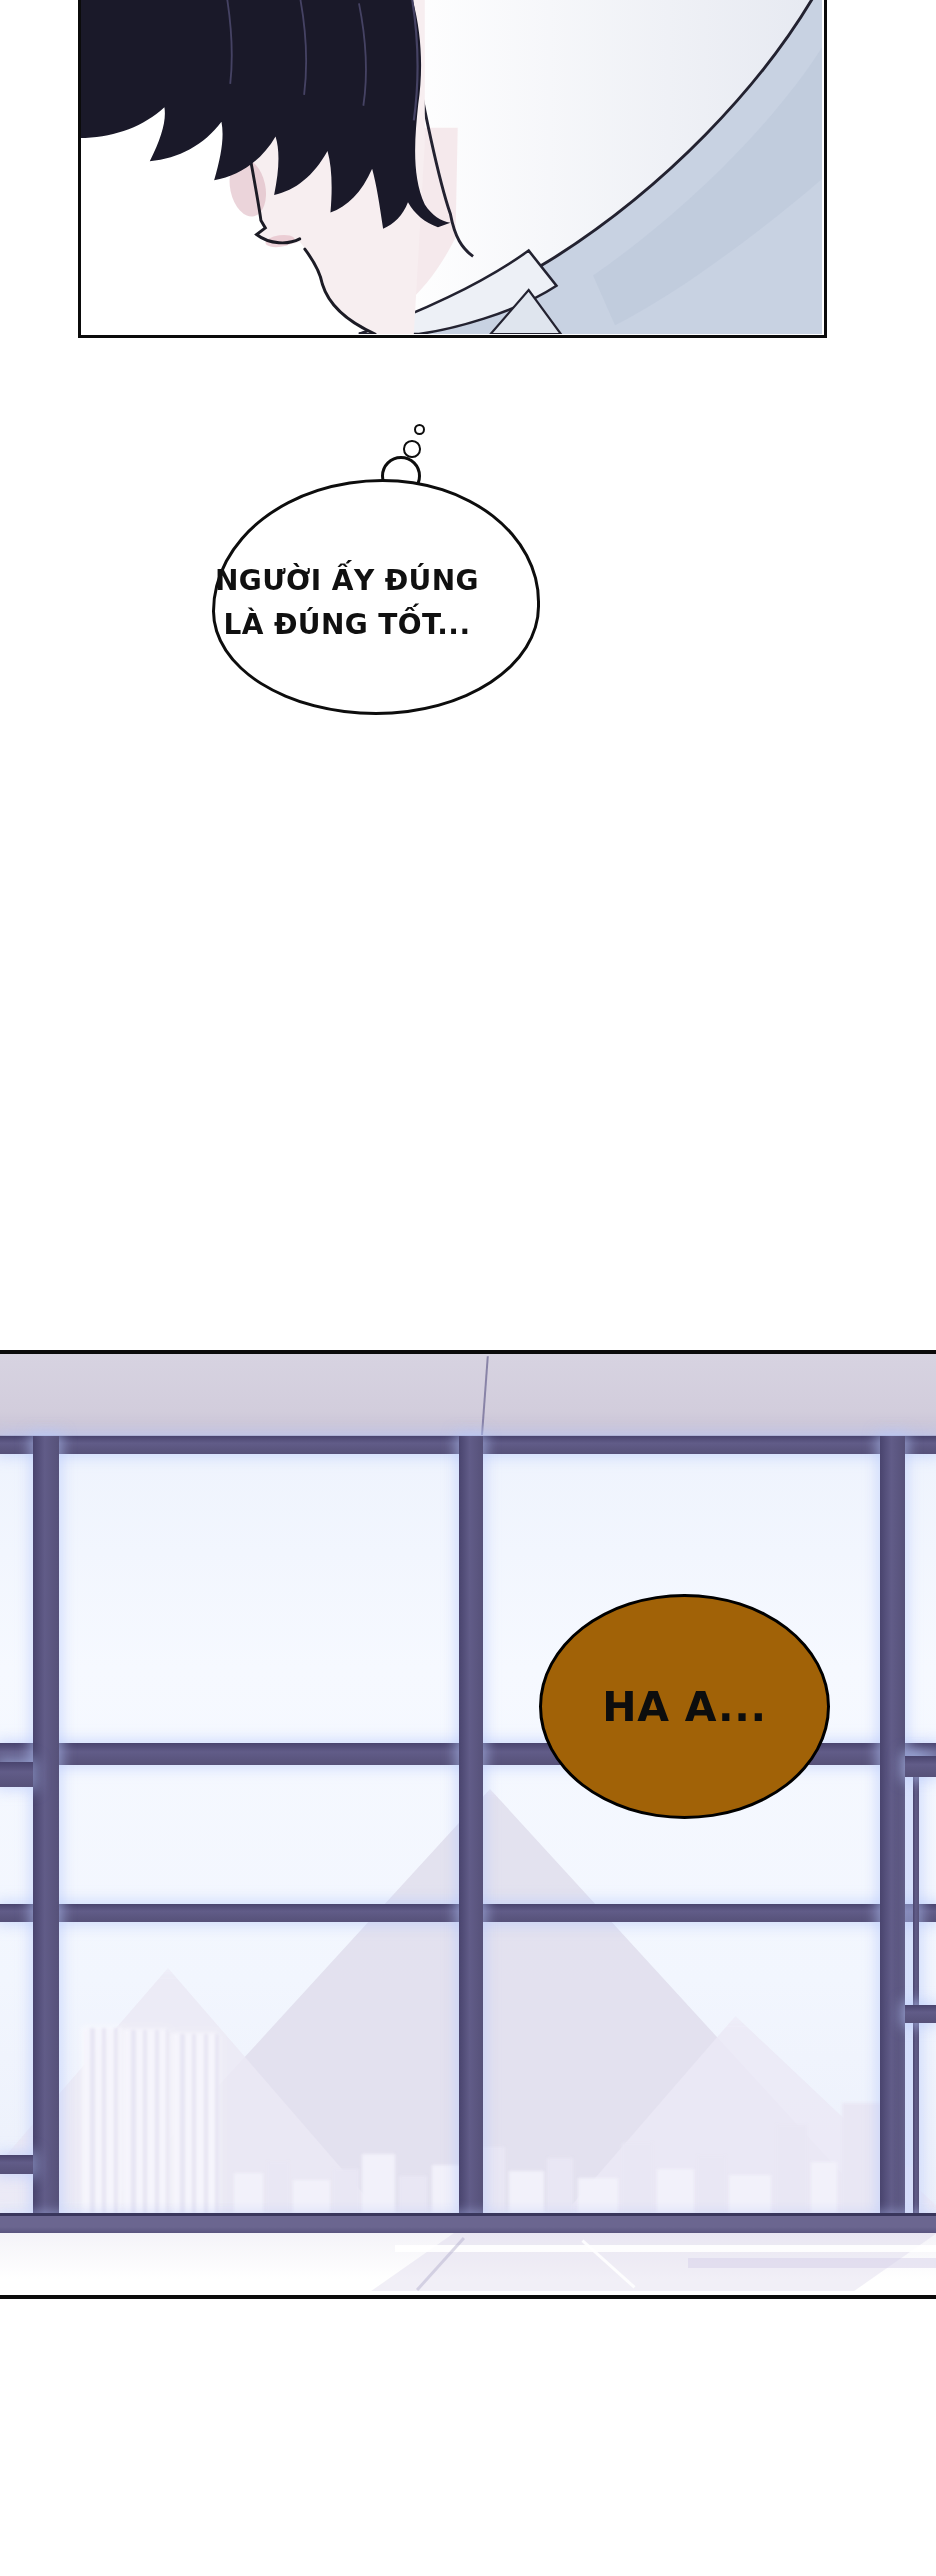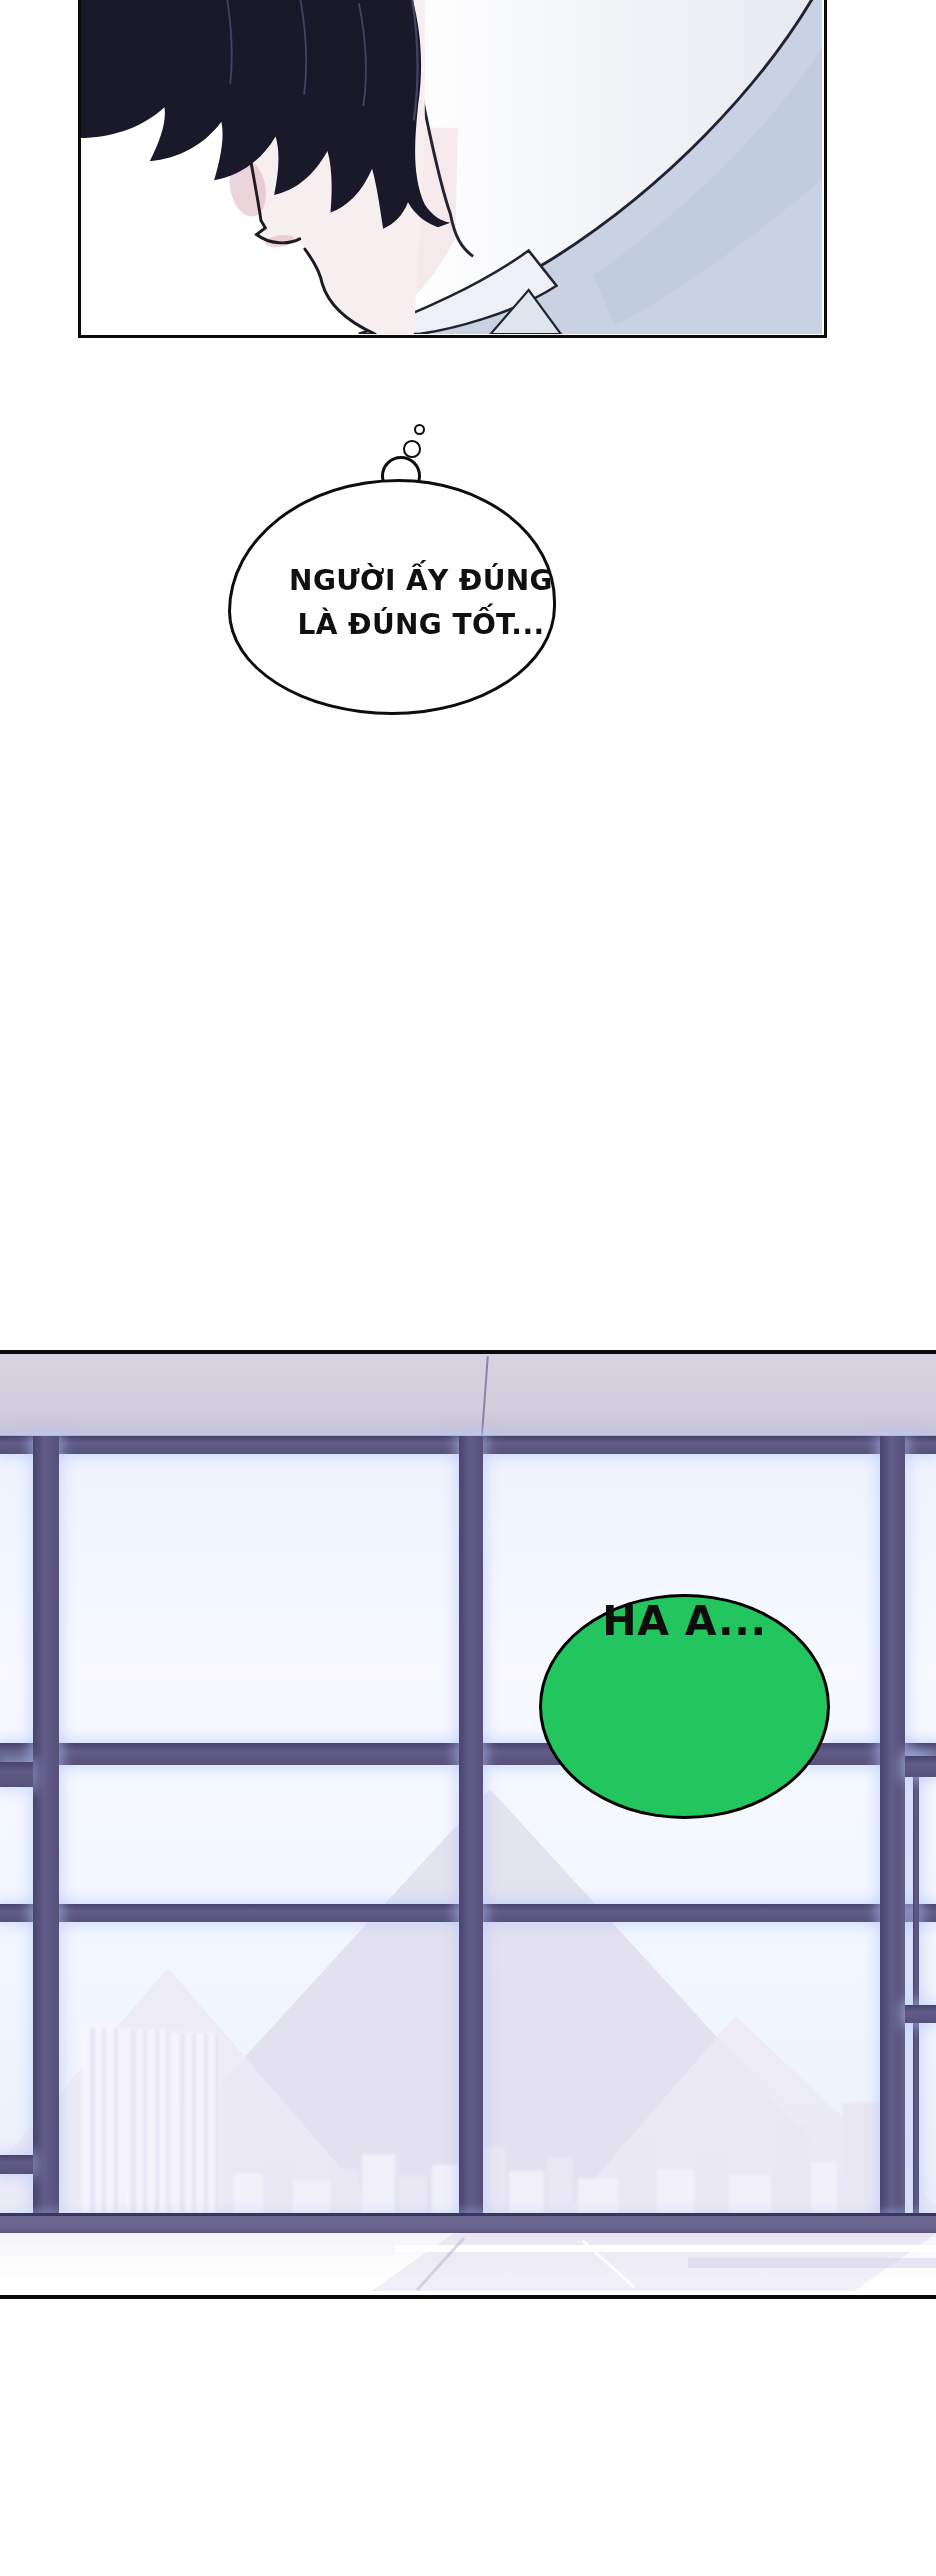--- a/index.html
+++ b/index.html
@@ -11,24 +11,24 @@
   #panel-character{left:78px;top:-7.3px;width:749px;height:345px;
     border:3.7px solid #0b0b0b;box-sizing:border-box;background:#ffffff;overflow:hidden;}
   #panel-character svg{display:block;}
 
   
   .trail-dot{border-radius:50%;background:#ffffff;box-sizing:border-box;}
   #thought-trail-small{left:414px;top:424px;width:11px;height:11px;border:2.2px solid #0d0d0d;}
   #thought-trail-mid{left:403px;top:440px;width:17.6px;height:17.6px;border:2.9px solid #0d0d0d;}
   #thought-bump{left:381px;top:456px;width:40px;height:40px;border:3.7px solid #0d0d0d;
     border-radius:50%;background:#ffffff;box-sizing:border-box;z-index:1;}
-  #thought-bubble{left:228px;top:479px;width:328px;height:236px;background:#ffffff;
+  #thought-bubble{left:212px;top:479px;width:328px;height:236px;background:#ffffff;
     border:3.7px solid #0d0d0d;box-sizing:border-box;z-index:2;
     border-radius:52% 48% 50% 50% / 56% 52% 46% 44%;
-    display:flex;align-items:center;justify-content:flex-end;text-align:center;}
+    display:flex;align-items:center;justify-content:flex-start;text-align:center;}
   #thought-bubble .bubble-text{transform:translateY(5.9px);font-weight:700;font-size:28px;
     line-height:44px;color:#101010;letter-spacing:0.4px;}
 
   
   #panel-window{left:0;top:1350px;width:937px;height:941px;background:#ffffff;overflow:hidden;
     border-top:4.4px solid #0b0b0b;border-bottom:4.4px solid #0b0b0b;box-sizing:content-box;}
   
   #ceiling{left:0;top:0;width:937px;height:82px;
     background:linear-gradient(180deg,#d7d3e1 0%,#d2cddc 70%,#c9c3d6 100%);
     border-bottom:1.5px solid #a9a3bd;box-sizing:border-box;}
@@ -71,23 +71,23 @@
   #floor{left:0;top:879px;width:937px;height:58px;background:linear-gradient(180deg,#f4f3f8,#ffffff 80%);overflow:hidden;}
   .streak{position:absolute;}
   #streak-band{left:454px;top:0;width:483px;height:58px;background:rgba(208,203,228,.30);
     transform:skewX(-55deg);transform-origin:top left;}
   #streak-white{left:395px;top:11.7px;width:542px;height:7.3px;background:rgba(255,255,255,.9);}
   #streak-diag1{left:439px;top:-4.4px;width:2.9px;height:70px;background:rgba(175,170,202,.45);transform:rotate(42deg);}
   #streak-diag2{left:607px;top:-4.4px;width:2.9px;height:70px;background:rgba(255,255,255,.85);transform:rotate(-48deg);}
   #streak-lav{left:688px;top:25px;width:249px;height:10.2px;background:rgba(213,208,233,.5);}
 
   
-  #speech-bubble{left:539px;top:1594px;width:291px;height:225px;background:#22c55e;
+  #speech-bubble{left:539px;top:1594px;width:291px;height:225px;background:#a16207;
     border:3.7px solid #000000;border-radius:50%;box-sizing:border-box;z-index:5;
-    display:flex;justify-content:center;}
+    display:flex;align-items:center;justify-content:center;}
   #speech-bubble .bubble-text{font-weight:700;font-size:41px;color:#0d0d0d;letter-spacing:0.7px;}
 </style>
 </head>
 <body>
 
 <div id="canvas">
 
   <div class="abs" id="panel-character">
     <svg width="741" height="338" viewBox="0 0 1013 462">
       <defs>

